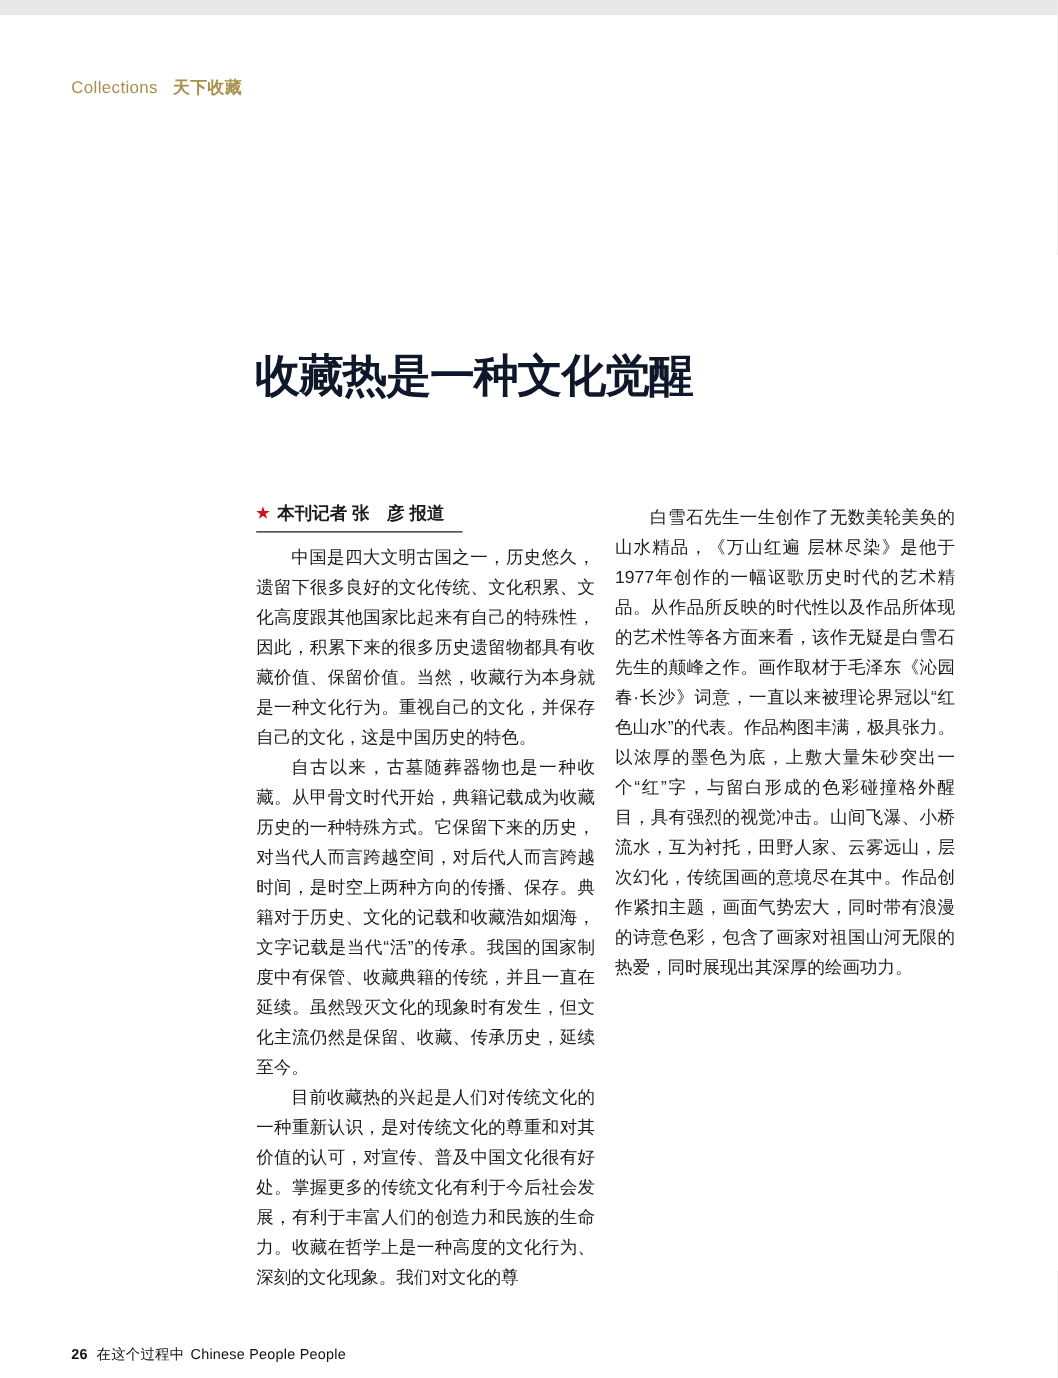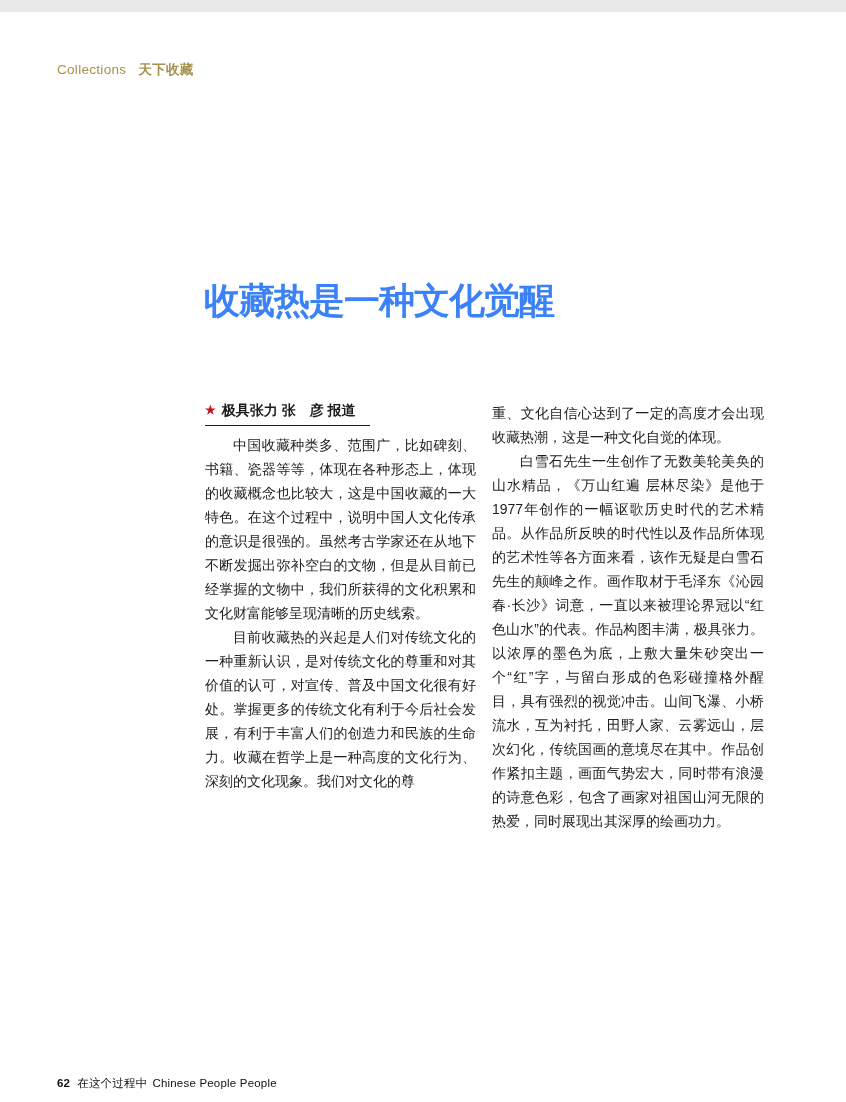--- a/index.html
+++ b/index.html
@@ -28,21 +28,21 @@
   .header .en { font-weight: 400; }
   .header .zh { font-weight: 700; margin-left: 8px; }
   .title {
     position: absolute;
     left: 204px;
     top: 241px;
     font-family: Liberation Serif, serif;
     font-size: 36px;
     font-weight: 700;
     letter-spacing: -1px;
-    color: #3b82f6;
+    color: #0f172a;
     white-space: nowrap;
   }
   .col {
     position: absolute;
     font-size: 14px;
     line-height: 24px;
     text-align: justify;
     color: #1c1c1c;
   }
   .col-left  { left: 205px; top: 386px; width: 271px; }
@@ -88,32 +88,32 @@
 
   <div class="header">
     <span class="en">Collections</span>
     <span class="zh">天下收藏</span>
   </div>
 
   <h1 class="title">收藏热是一种文化觉醒</h1>
 
   <div class="col col-left">
     <div class="byline">
-      <span class="star">★</span><span>极具张力 张　彦 报道</span>
+      <span class="star">★</span><span>本刊记者 张　彦 报道</span>
     </div>
     <div>
-        <p class="para">中国收藏种类多、范围广，比如碑刻、书籍、瓷器等等，体现在各种形态上，体现的收藏概念也比较大，这是中国收藏的一大特色。在这个过程中，说明中国人文化传承的意识是很强的。虽然考古学家还在从地下不断发掘出弥补空白的文物，但是从目前已经掌握的文物中，我们所获得的文化积累和文化财富能够呈现清晰的历史线索。</p>
+        <p class="para">中国是四大文明古国之一，历史悠久，遗留下很多良好的文化传统、文化积累、文化高度跟其他国家比起来有自己的特殊性，因此，积累下来的很多历史遗留物都具有收藏价值、保留价值。当然，收藏行为本身就是一种文化行为。重视自己的文化，并保存自己的文化，这是中国历史的特色。</p>
+        <p class="para">自古以来，古墓随葬器物也是一种收藏。从甲骨文时代开始，典籍记载成为收藏历史的一种特殊方式。它保留下来的历史，对当代人而言跨越空间，对后代人而言跨越时间，是时空上两种方向的传播、保存。典籍对于历史、文化的记载和收藏浩如烟海，文字记载是当代“活”的传承。我国的国家制度中有保管、收藏典籍的传统，并且一直在延续。虽然毁灭文化的现象时有发生，但文化主流仍然是保留、收藏、传承历史，延续至今。</p>
         <p class="para">目前收藏热的兴起是人们对传统文化的一种重新认识，是对传统文化的尊重和对其价值的认可，对宣传、普及中国文化很有好处。掌握更多的传统文化有利于今后社会发展，有利于丰富人们的创造力和民族的生命力。收藏在哲学上是一种高度的文化行为、深刻的文化现象。我们对文化的尊</p>
       </div>
   </div>
 
   <div class="col col-right">
     <div>
-        <p class="para no-indent">重、文化自信心达到了一定的高度才会出现收藏热潮，这是一种文化自觉的体现。</p>
         <p class="para">白雪石先生一生创作了无数美轮美奂的山水精品，《万山红遍 层林尽染》是他于1977年创作的一幅讴歌历史时代的艺术精品。从作品所反映的时代性以及作品所体现的艺术性等各方面来看，该作无疑是白雪石先生的颠峰之作。画作取材于毛泽东《沁园春·长沙》词意，一直以来被理论界冠以“红色山水”的代表。作品构图丰满，极具张力。以浓厚的墨色为底，上敷大量朱砂突出一个“红”字，与留白形成的色彩碰撞格外醒目，具有强烈的视觉冲击。山间飞瀑、小桥流水，互为衬托，田野人家、云雾远山，层次幻化，传统国画的意境尽在其中。作品创作紧扣主题，画面气势宏大，同时带有浪漫的诗意色彩，包含了画家对祖国山河无限的热爱，同时展现出其深厚的绘画功力。</p>
       </div>
   </div>
 
   <div class="footer">
-    <span class="page-num">62</span><span class="zh">在这个过程中</span><span class="en">Chinese People People</span>
+    <span class="page-num">26</span><span class="zh">在这个过程中</span><span class="en">Chinese People People</span>
   </div>
 
 </div>
 
 </body></html>

